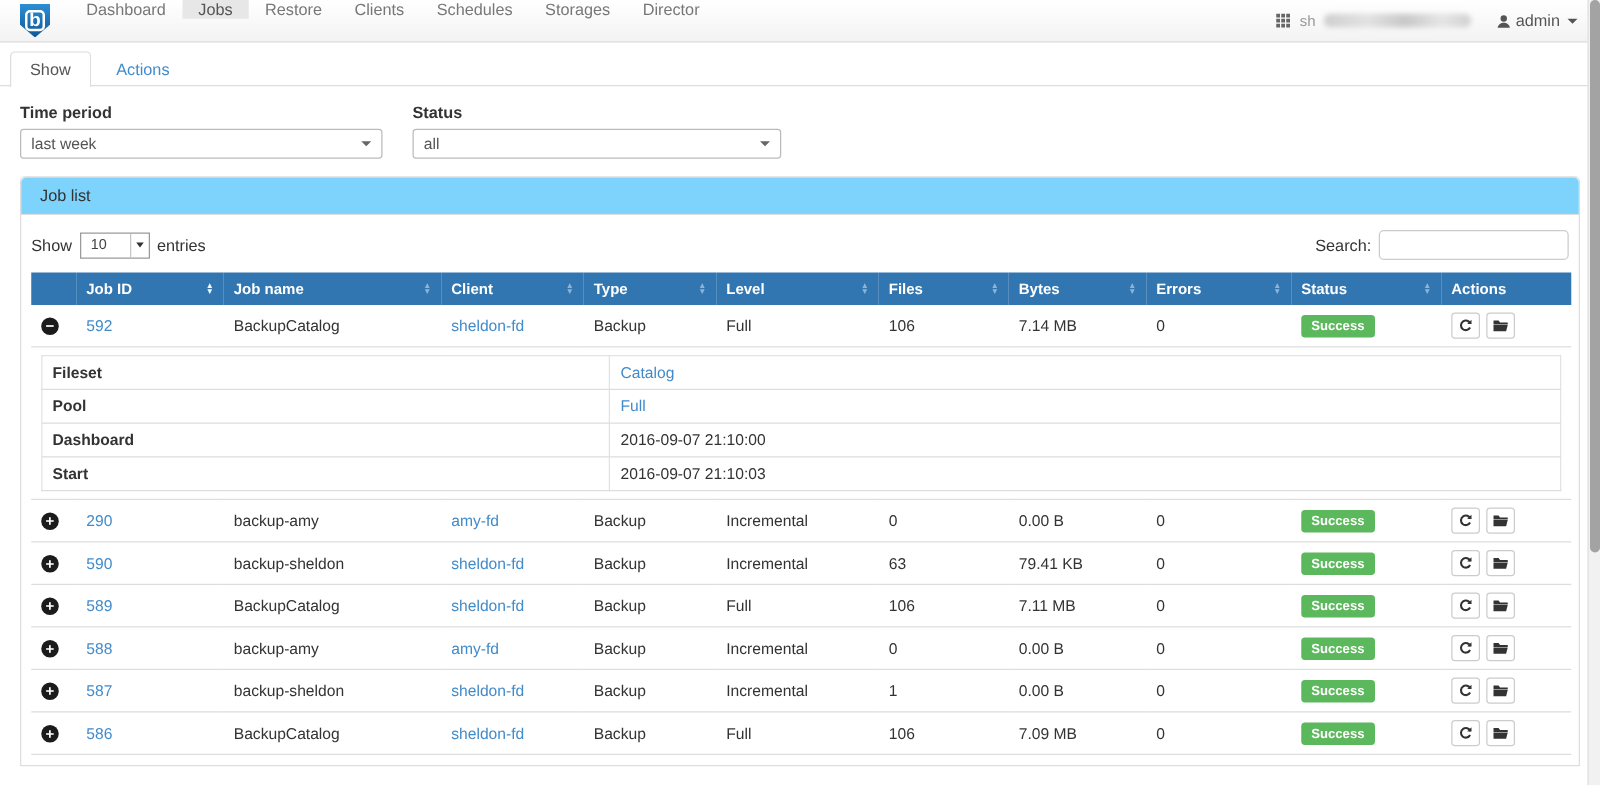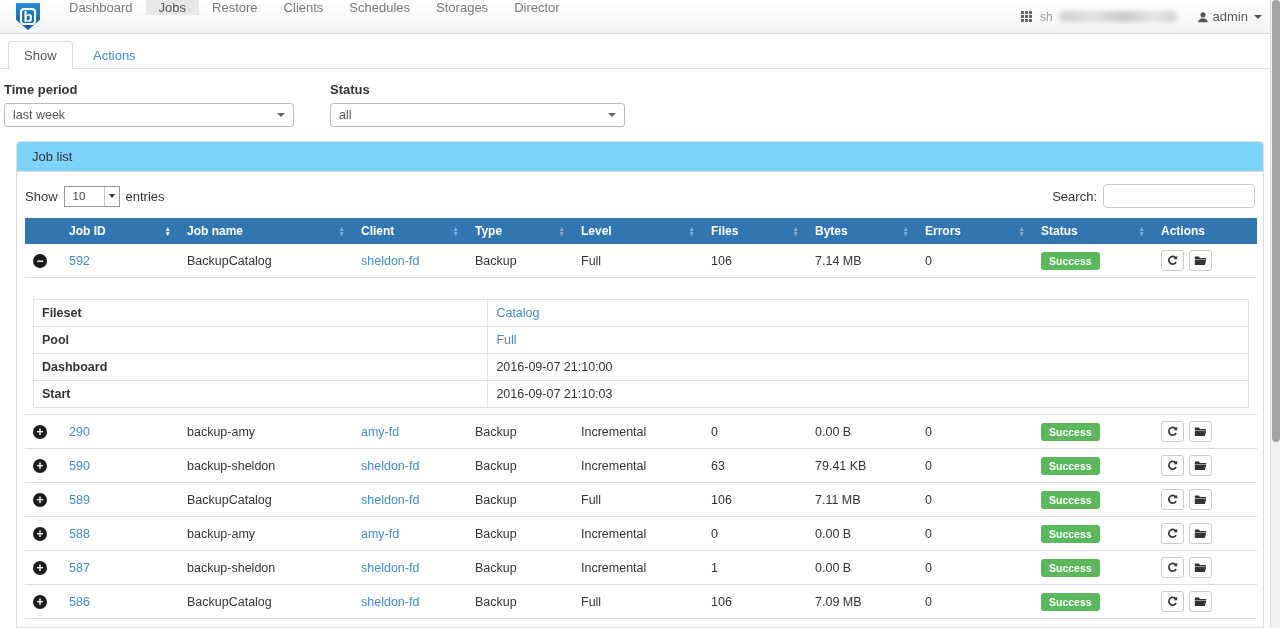--- a/index.html
+++ b/index.html
@@ -32,21 +32,21 @@
   .caret { width:0; height:0; border-left:4px solid transparent; border-right:4px solid transparent;
            border-top:4px solid #555; display:inline-block; margin-left:2px; }
 
   
   .tabbar { padding:6px 0 0 8px; border-bottom:1px solid #ddd; height:35px; }
   .tab { display:inline-block; padding:6px 15px; font-size:13px; text-decoration:none; color:var(--link);
          border:1px solid transparent; border-radius:4px 4px 0 0; margin-bottom:-1px; position:relative; top:1px; }
   .tab.active { color:#555; background:#fff; border-color:#ddd; border-bottom-color:#fff; }
 
   
-  .filters { display:flex; gap:36px; padding:13px 4px 0; }
+  .filters { display:flex; gap:24px; padding:13px 16px 0; }
   .filter-block label { display:block; font-size:13px; font-weight:bold; margin-bottom:6px; }
   .select { display:flex; align-items:center; justify-content:space-between; border:1px solid #bbb; border-radius:3px;
             height:24px; padding:0 8px; font-size:12.5px; color:#555; background:#fff; cursor:pointer; }
   .filter-block:nth-child(1) .select { width:290px; }
   .filter-block:nth-child(2) .select { width:295px; }
   .sel-caret { width:0; height:0; border-left:4px solid transparent; border-right:4px solid transparent;
                border-top:4px solid #666; }
 
   
   .panel { margin:14px 16px 0; border:1px solid #ddd; border-radius:4px 4px 0 0; }
@@ -78,21 +78,21 @@
   .expander { display:inline-flex; width:14px; height:14px; border-radius:50%; background:#1b1b1b; color:#fff;
               align-items:center; justify-content:center; font-size:12px; font-weight:bold; line-height:1; cursor:pointer; }
   .badge-success { display:inline-block; background:var(--green); color:#fff; font-size:10.5px; font-weight:bold;
                    padding:3px 8px; border-radius:3px; }
   .actions-cell { white-space:nowrap; }
   .btn-xs { width:23px; height:21px; border:1px solid #ccc; border-radius:3px; background:#fff;
             display:inline-flex; align-items:center; justify-content:center; cursor:pointer; padding:0; margin-right:2px; }
 
   
   td.child-cell { padding:6px 8px 18px; }
-  table.detail { width:100%; border-collapse:collapse; border:1px solid #ddd;margin-top:15px; }
+  table.detail { width:100%; border-collapse:collapse; border:1px solid #ddd; }
   table.detail td { border:1px solid #e3e3e3; padding:5px 10px; font-size:12.5px; height:24px; }
   table.detail td.lbl { font-weight:bold; width:37.4%; }
 
   
   .scrollbar { position:absolute; top:0; right:0; width:10px; height:628px; background:#f1f1f1; border-left:1px solid #e0e0e0; }
   .scroll-thumb { position:absolute; top:0; left:1px; width:8px; height:442px; background:#a3a3a3; border-radius:4px; }
 </style>
 </head>
 <body>
 

